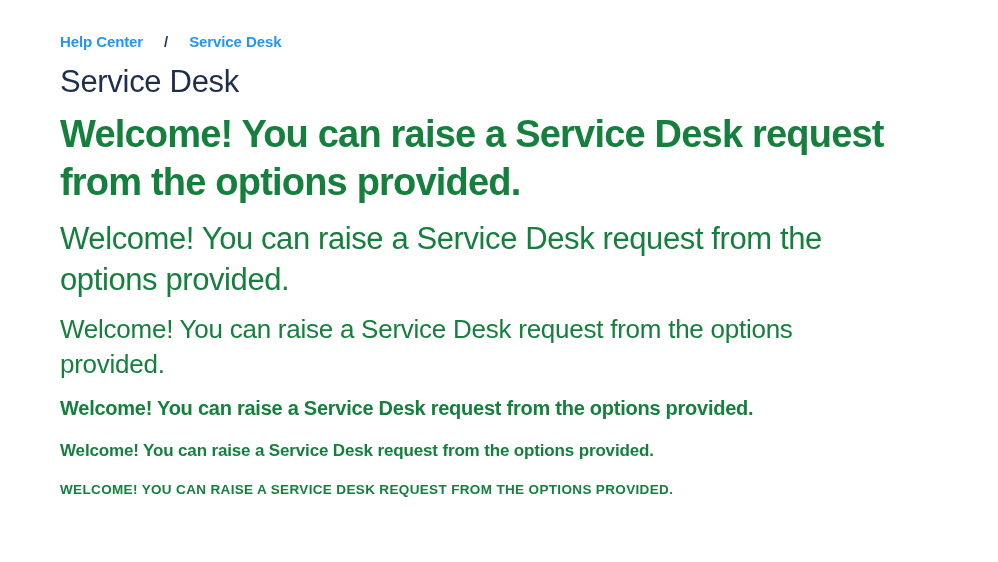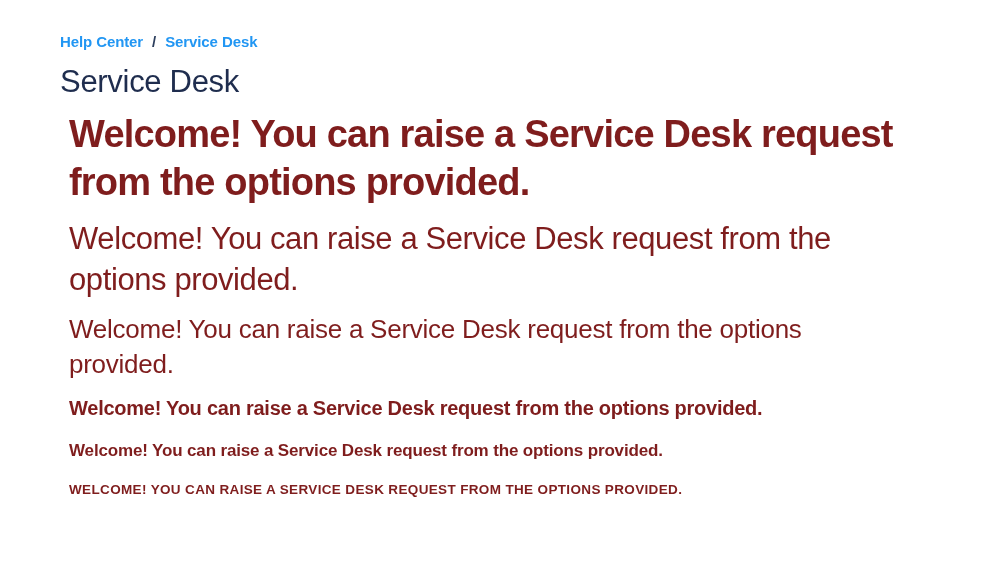--- a/index.html
+++ b/index.html
@@ -21,21 +21,21 @@
     width: 998px;
     height: 562px;
     background: #ffffff;
     padding: 32px 48px 0 60px;
   }
 
   
   .breadcrumb {
     display: flex;
     align-items: flex-end;
-    gap: 0;
+    gap: 12px;
     font-size: 15px;
     font-weight: 700;
     line-height: 20px;
     letter-spacing: -0.1px;
     margin: 0 0 11px 0;
     white-space: nowrap;
   }
   .crumb-link {
     color: #2196f3;
     text-decoration: none;
@@ -56,22 +56,22 @@
     color: #1f2d4e;
     font-size: 31px;
     font-weight: 400;
     line-height: 38px;
     letter-spacing: -0.3px;
     margin: 0 0 9px 0;
   }
 
   
   .specimen {
-    color: #7f1d1d;
-    margin: 9px;
+    color: #15803d;
+    margin: 0;
   }
 
   .h1-spec {
     font-size: 38px;
     font-weight: 700;
     line-height: 48px;
     letter-spacing: -0.8px;
     max-width: 900px;
     margin-bottom: 12px;
   }

